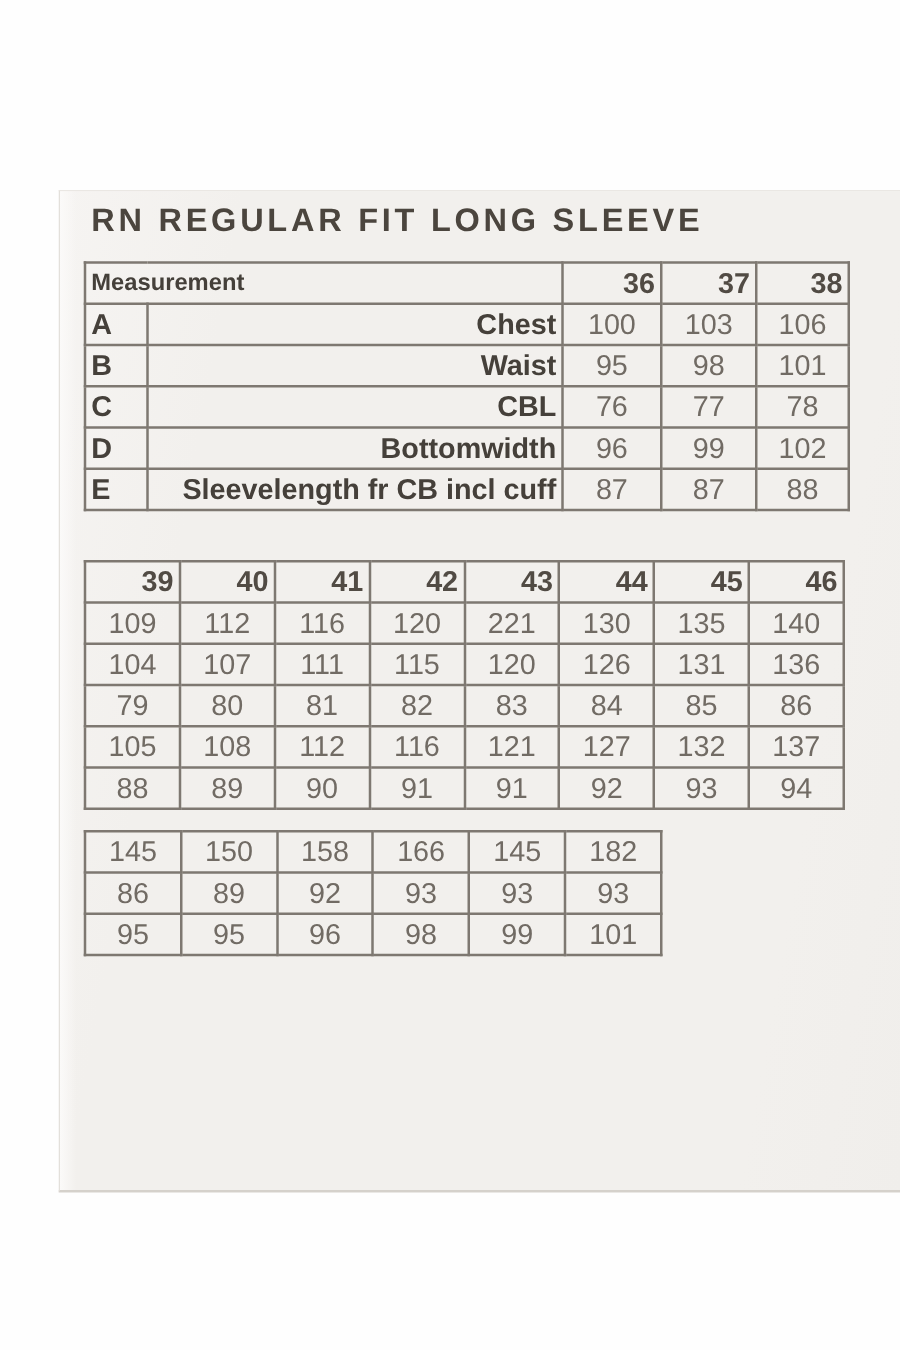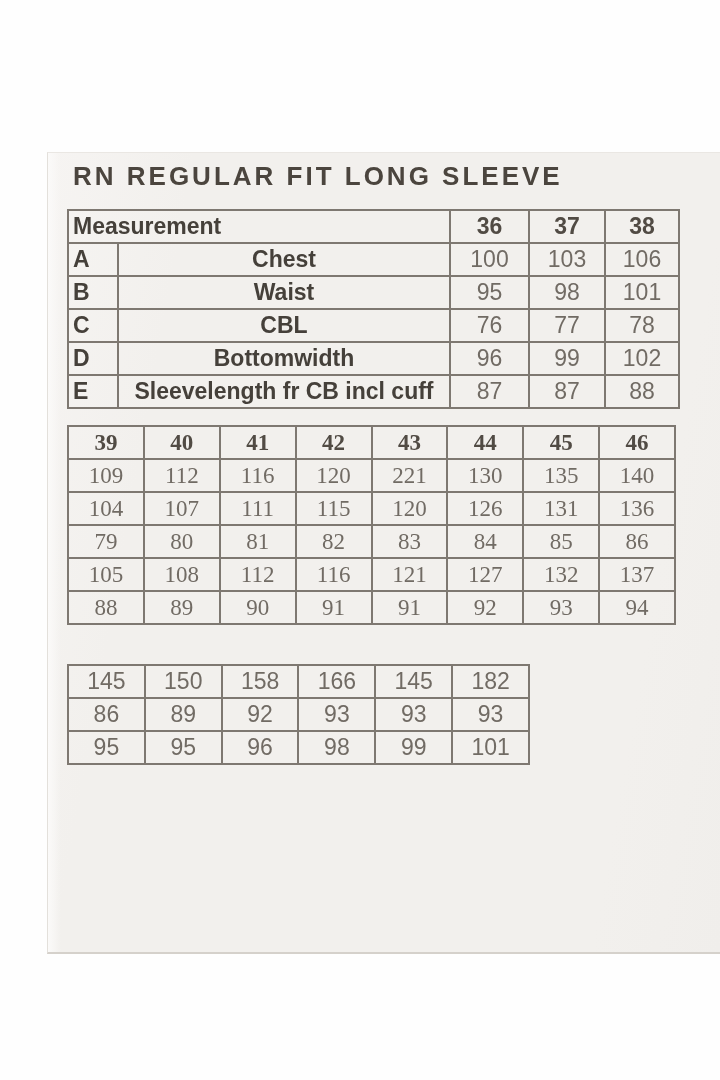--- a/index.html
+++ b/index.html
@@ -36,34 +36,34 @@
   }
   table.t th,table.t td{
     border:2px solid #7e7871;
     height:31px;padding:0 4px;
     vertical-align:middle;line-height:1;
     overflow:hidden;white-space:nowrap;
   }
   
   table.t1{left:19px;top:56px;width:611px;}
   
-  table.t2{left:19px;top:272px;width:609px;font-family:Liberation Serif, serif;}
+  table.t2{left:19px;top:295px;width:609px;}
   
   table.t3{left:19px;top:511px;width:463px;}
   th.mh{
-    text-align:left;font-weight:700;color:#45403a;padding-left:7px;font-size:23px;
+    text-align:left;font-weight:700;color:#45403a;padding-left:7px;font-size:19px;
   }
   th.sz{
-    text-align:center;font-weight:700;color:#514b44;font-size:23px;
+    text-align:right;font-weight:700;color:#514b44;font-size:23px;
   }
   td.key{
     text-align:left;font-weight:700;color:#45403a;padding-left:9px;
   }
   td.lbl{
-    text-align:center;font-weight:700;color:#45403a;padding-left:8px;
+    text-align:right;font-weight:700;color:#45403a;padding-left:8px;
   }
   td.num{
     text-align:center;font-weight:400;color:#716b64;
   }
 </style>
 </head>
 <body>
 
 <div class="photo">
   <div class="paper">

